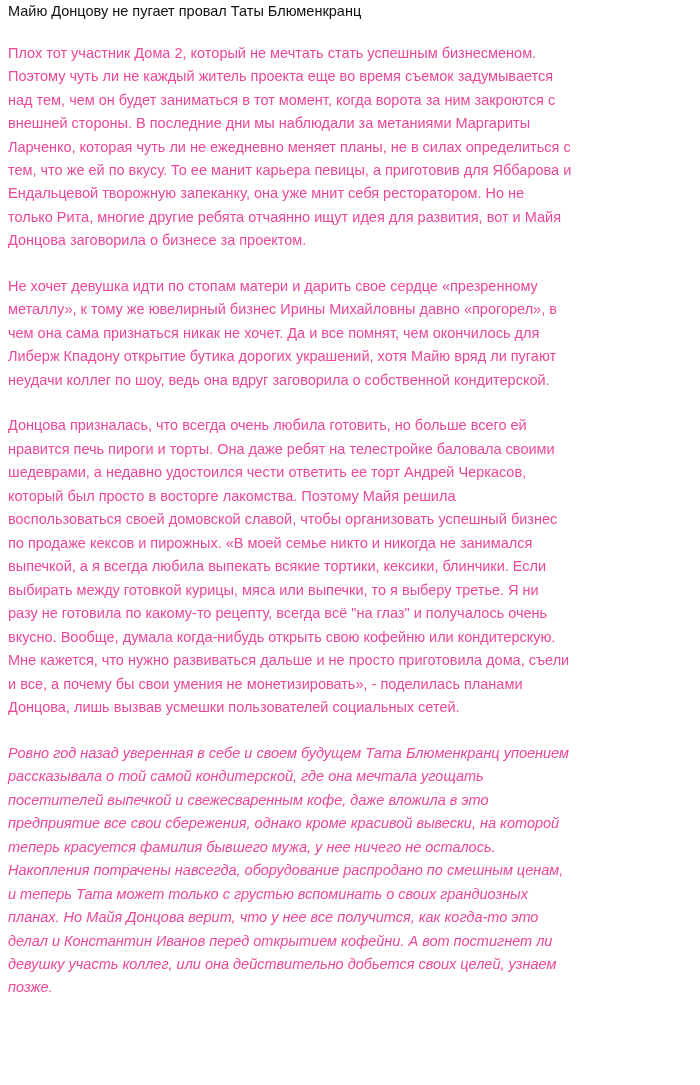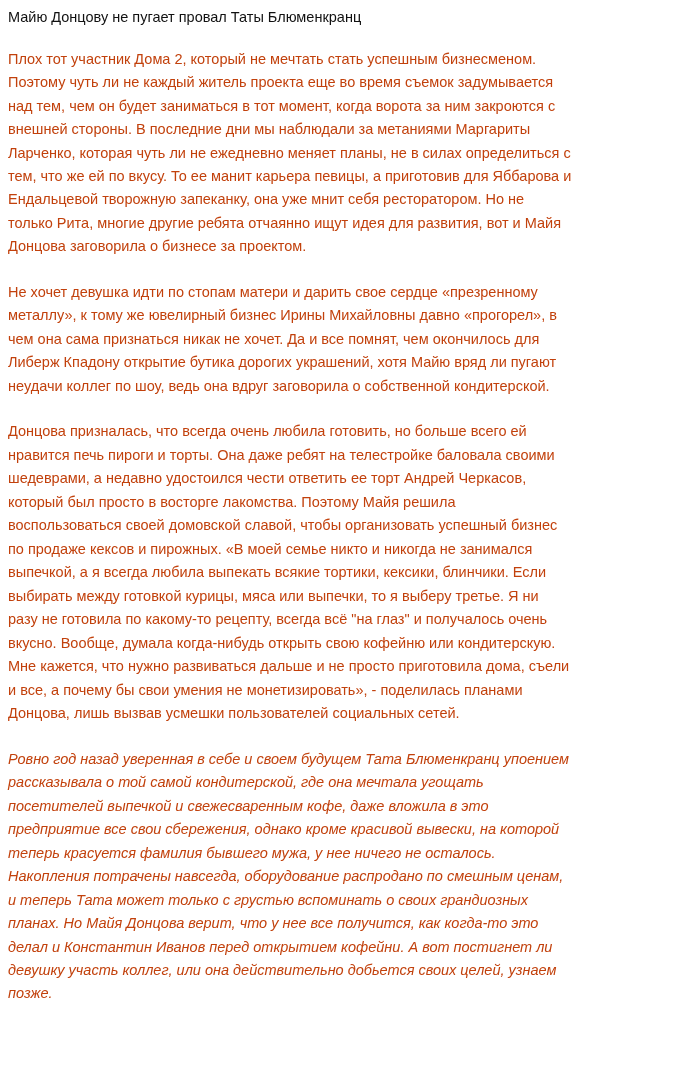--- a/index.html
+++ b/index.html
@@ -9,33 +9,33 @@
   }
   body {
     width: 700px;
     min-height: 1085px;
     font-family: "Liberation Sans", sans-serif;
     color: #1a1a1a;
   }
   .page {
     width: 580px;
     box-sizing: border-box;
-    padding: 8px 8px 14px 8px;
+    padding: 2px 8px 14px 8px;
   }
   .article-title {
     font-size: 14.5px;
     line-height: 1.35;
     color: #111111;
     margin: 0 0 20px 0;
     font-weight: 400;
   }
   .article-body p {
     font-size: 14.5px;
     line-height: 1.62;
-    color: #c2410c;
+    color: #ec4899;
     margin: 0 0 22px 0;
     text-align: left;
   }
   .article-body p:last-child {
     margin-bottom: 0;
     font-style: italic;
   }
 </style>
 </head>
 <body>

